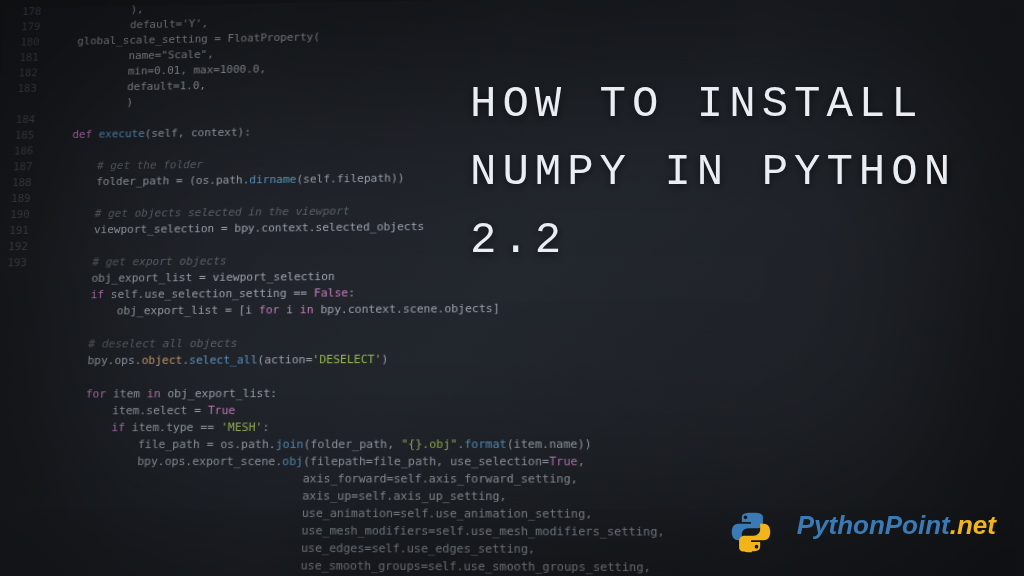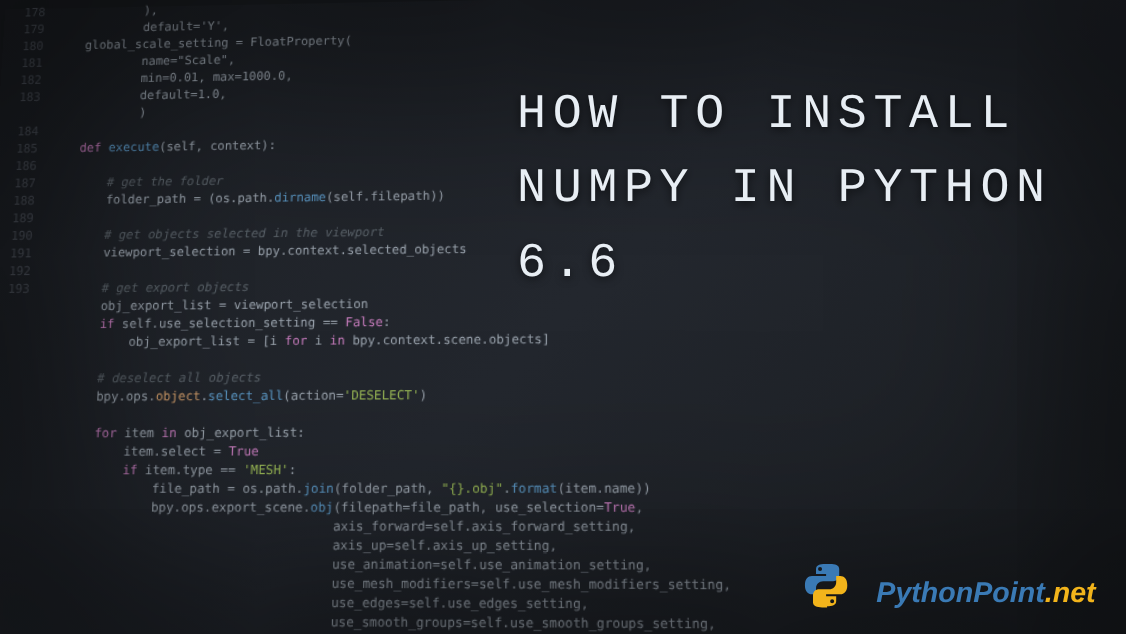--- a/index.html
+++ b/index.html
@@ -57,21 +57,21 @@
     letter-spacing: 6px;
     line-height: 1.55;
     color: #e8eef4;
     text-shadow: 0 2px 8px rgba(0,0,0,0.6);
   }
   .logo {
     position: absolute;
     bottom: 22px;
     right: 28px;
     display: flex;
-    align-items: flex-end;
+    align-items: flex-start;
     gap: 24px;
   }
   .logo-icon {
     width: 44px;
     height: 44px;
     position: relative;
   }
   .logo-text {
     font-family: Arial, sans-serif;
     font-size: 26px;
@@ -150,21 +150,21 @@
 <span>                                        use_edges=self.use_edges_setting,</span>
 <span>                                        use_smooth_groups=self.use_smooth_groups_setting,</span>
 <span>                                        use_smooth_groups_bitflags=self.use_smooth_groups_bitflags_setting,</span>
 
 </div>
 
 </div>
 
 <div class="vignette"></div>
 
-<div class="title">HOW TO INSTALL NUMPY IN PYTHON 6.6</div>
+<div class="title">HOW TO INSTALL NUMPY IN PYTHON 2.2</div>
 
 <div class="logo">
   <div class="logo-icon">
     <svg viewBox="0 0 48 48" width="44" height="44">
       <path d="M23 3c-5 0-9 1-9 5v5h10v2H10c-4 0-7 3-7 9s3 9 7 9h4v-6c0-4 3-7 7-7h10c3 0 6-2 6-6V8c0-4-4-5-9-5h-5zm-5 3a2 2 0 110 4 2 2 0 010-4z" fill="#3a7ab5"></path>
       <path d="M25 45c5 0 9-1 9-5v-5H24v-2h14c4 0 7-3 7-9s-3-9-7-9h-4v6c0 4-3 7-7 7H17c-3 0-6 2-6 6v7c0 4 4 5 9 5h5zm5-3a2 2 0 110-4 2 2 0 010 4z" fill="#f2b41b"></path>
     </svg>
   </div>
   <div class="logo-text">
     <span class="pp">PythonPoint</span><span class="net">.net</span>

